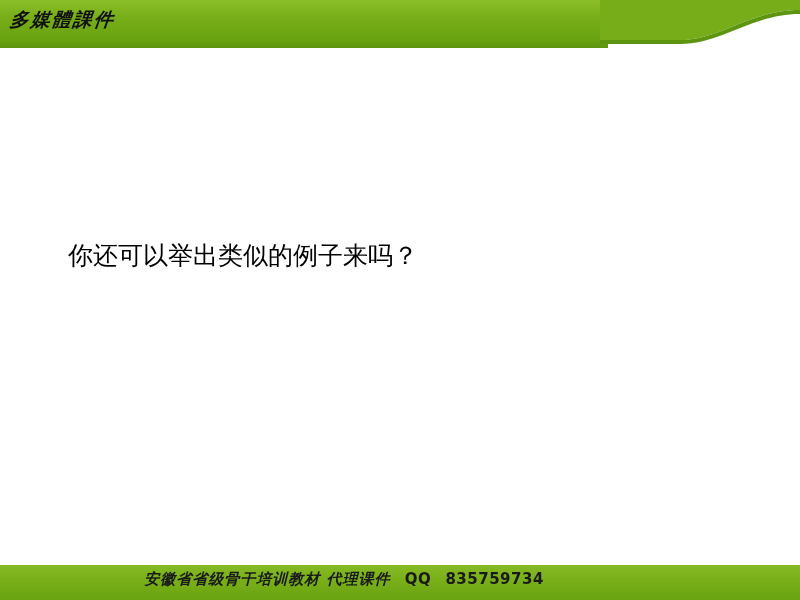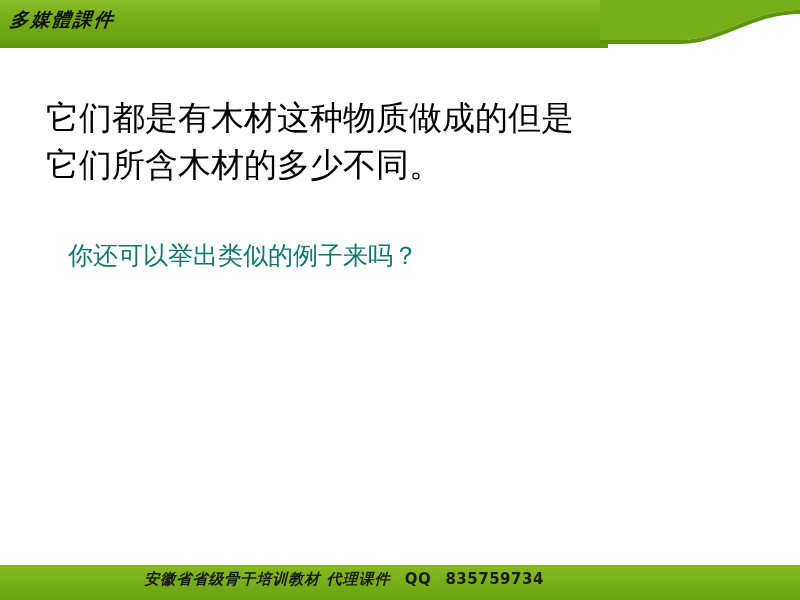--- a/index.html
+++ b/index.html
@@ -82,21 +82,21 @@
     letter-spacing: 0px;
   }
   .sub-text {
     position: absolute;
     left: 68px;
     top: 238px;
     width: 700px;
     font-family: "DejaVu Sans", sans-serif;
     font-size: 25px;
     line-height: 1.4;
-    color: #0f766e;
+    color: #000000;
   }
 
   
   .bottom-bar {
     position: absolute;
     left: 0;
     top: 565px;
     width: 800px;
     height: 35px;
     background: linear-gradient(to bottom, #86ba24 0%, #77ae18 50%, #6aa311 100%);
@@ -129,24 +129,20 @@
   <div class="top-banner">
     <div class="banner-bar"></div>
     <div class="banner-bar-lower"></div>
     <svg class="banner-curve" viewBox="0 0 200 48" preserveAspectRatio="none">
       <path d="M0,0 L200,0 L200,10 C150,10 120,40 80,40 L0,40 Z" fill="#76ad18"></path>
       <path d="M0,40 L80,40 C120,40 150,10 200,10 L200,14 C152,14 122,44 80,44 L0,44 Z" fill="#5d9410"></path>
     </svg>
     <div class="banner-title">多媒體課件</div>
   </div>
 
-  <div class="main-text">
-    <div>它们都是有木材这种物质做成的但是</div>
-    <div>它们所含木材的多少不同。</div>
-  </div>
 
   <div class="sub-text">你还可以举出类似的例子来吗？</div>
 
   <div class="bottom-bar"></div>
   <div class="bottom-text">
     <span>安徽省省级骨干培训教材  代理课件</span>
     <span class="qq">QQ</span>
     <span class="qq">835759734</span>
   </div>
 

